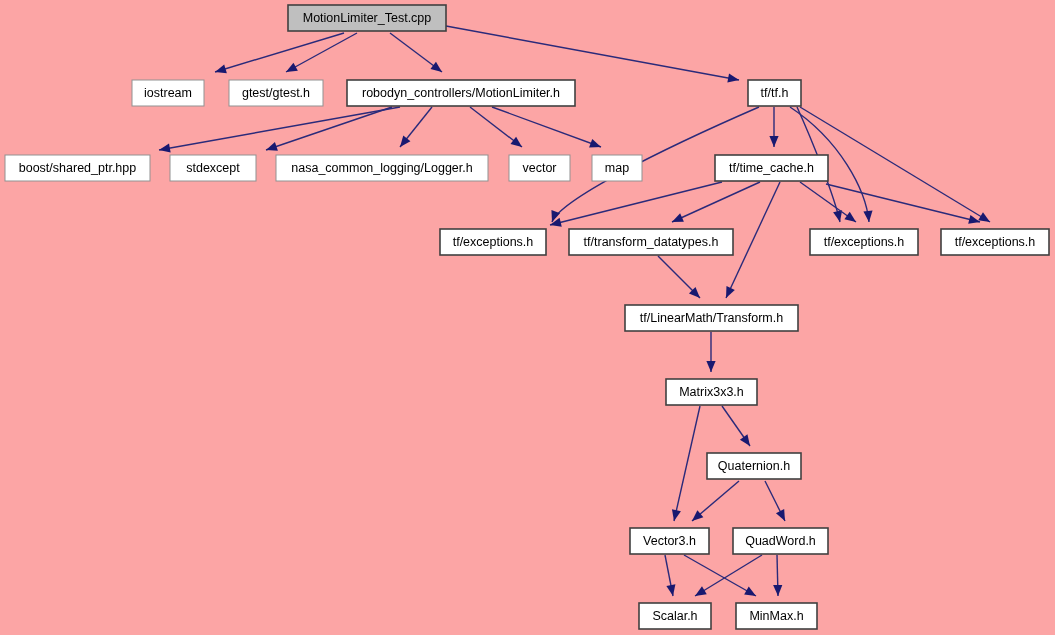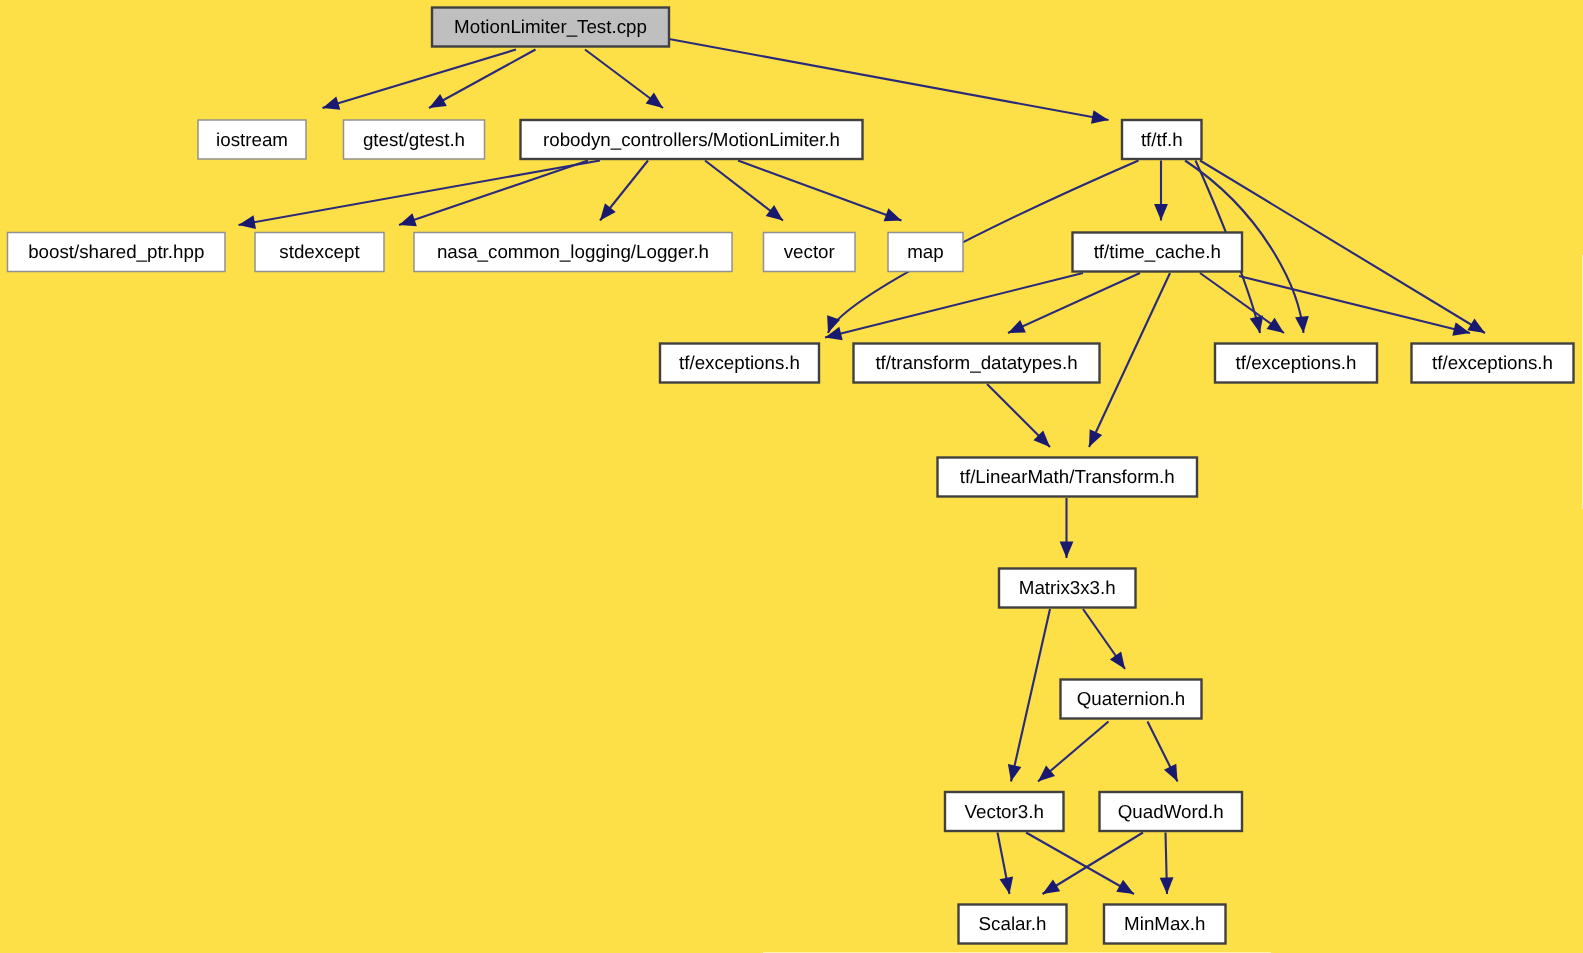--- a/index.html
+++ b/index.html
@@ -8,21 +8,21 @@
     padding: 0;
     background: #ffffff;
   }
   body {
     font-family: "Liberation Sans", sans-serif;
   }
   #graph-root {
     position: relative;
     width: 1055px;
     height: 635px;
-    background: #fde047;
+    background: #fca5a5;
     overflow: hidden;
   }
   svg#dep-graph {
     display: block;
     width: 1055px;
     height: 635px;
   }
   .node-box {
     fill: #ffffff;
     stroke: #919191;

